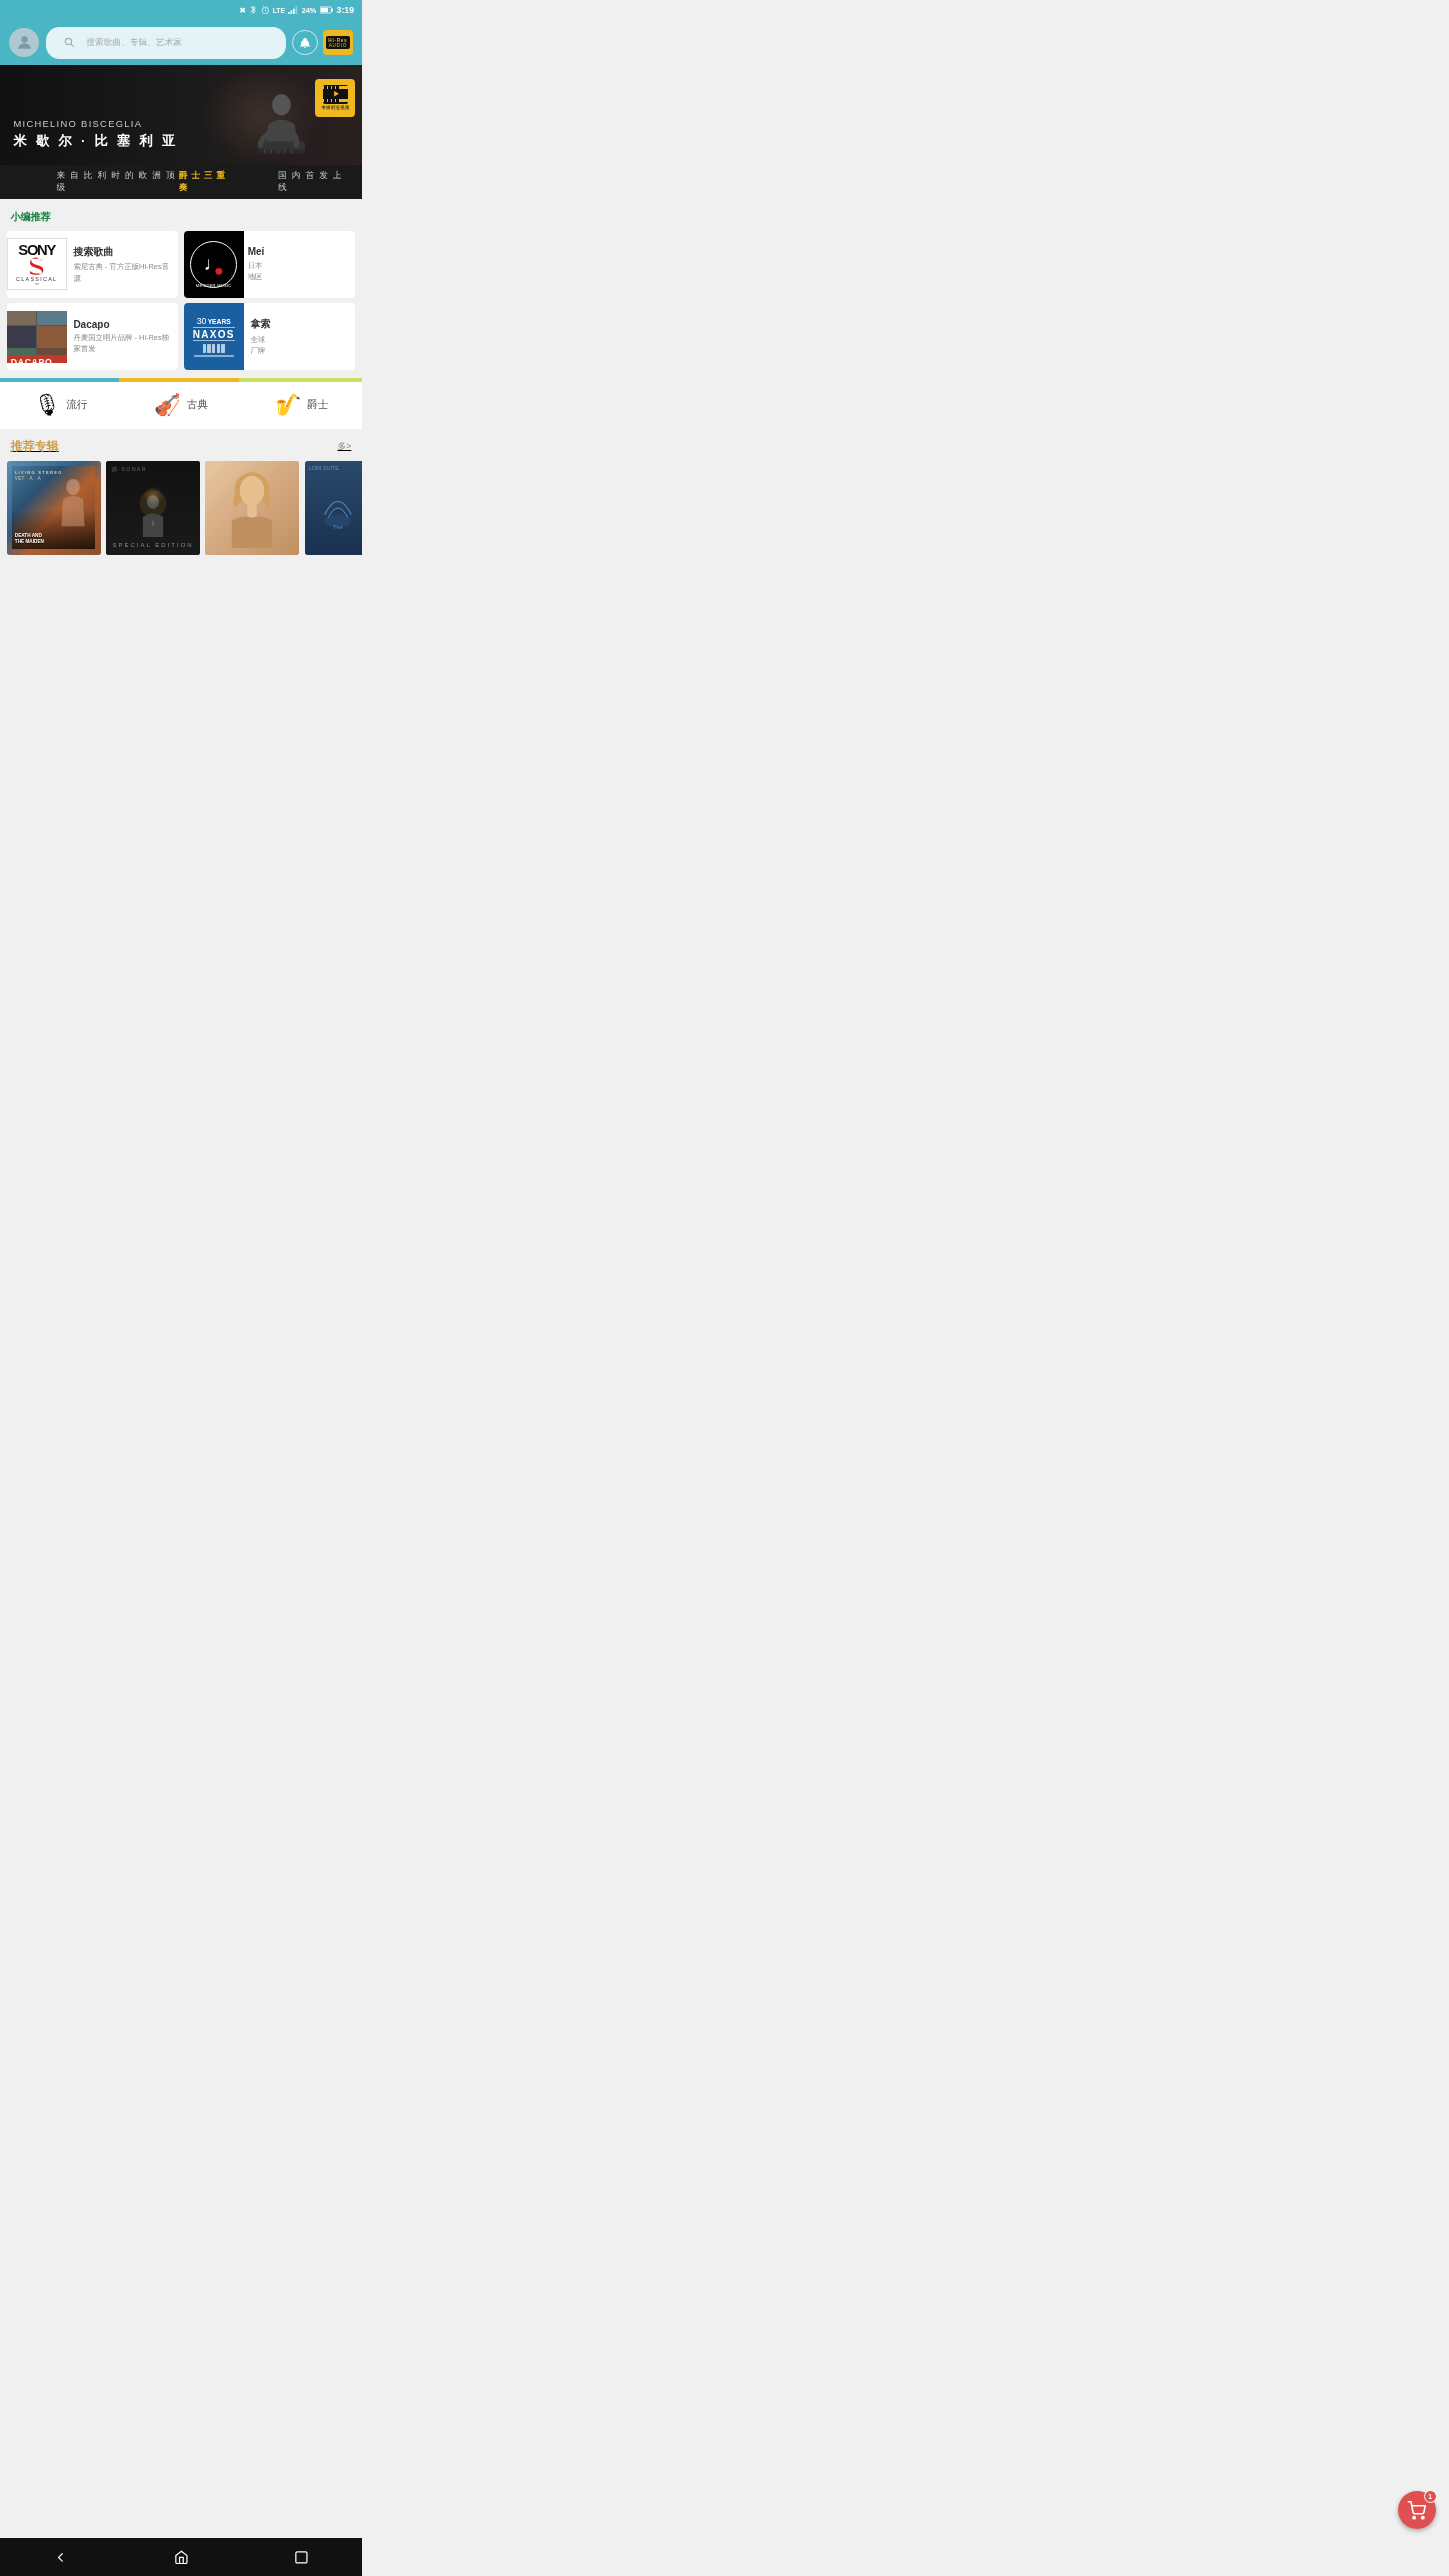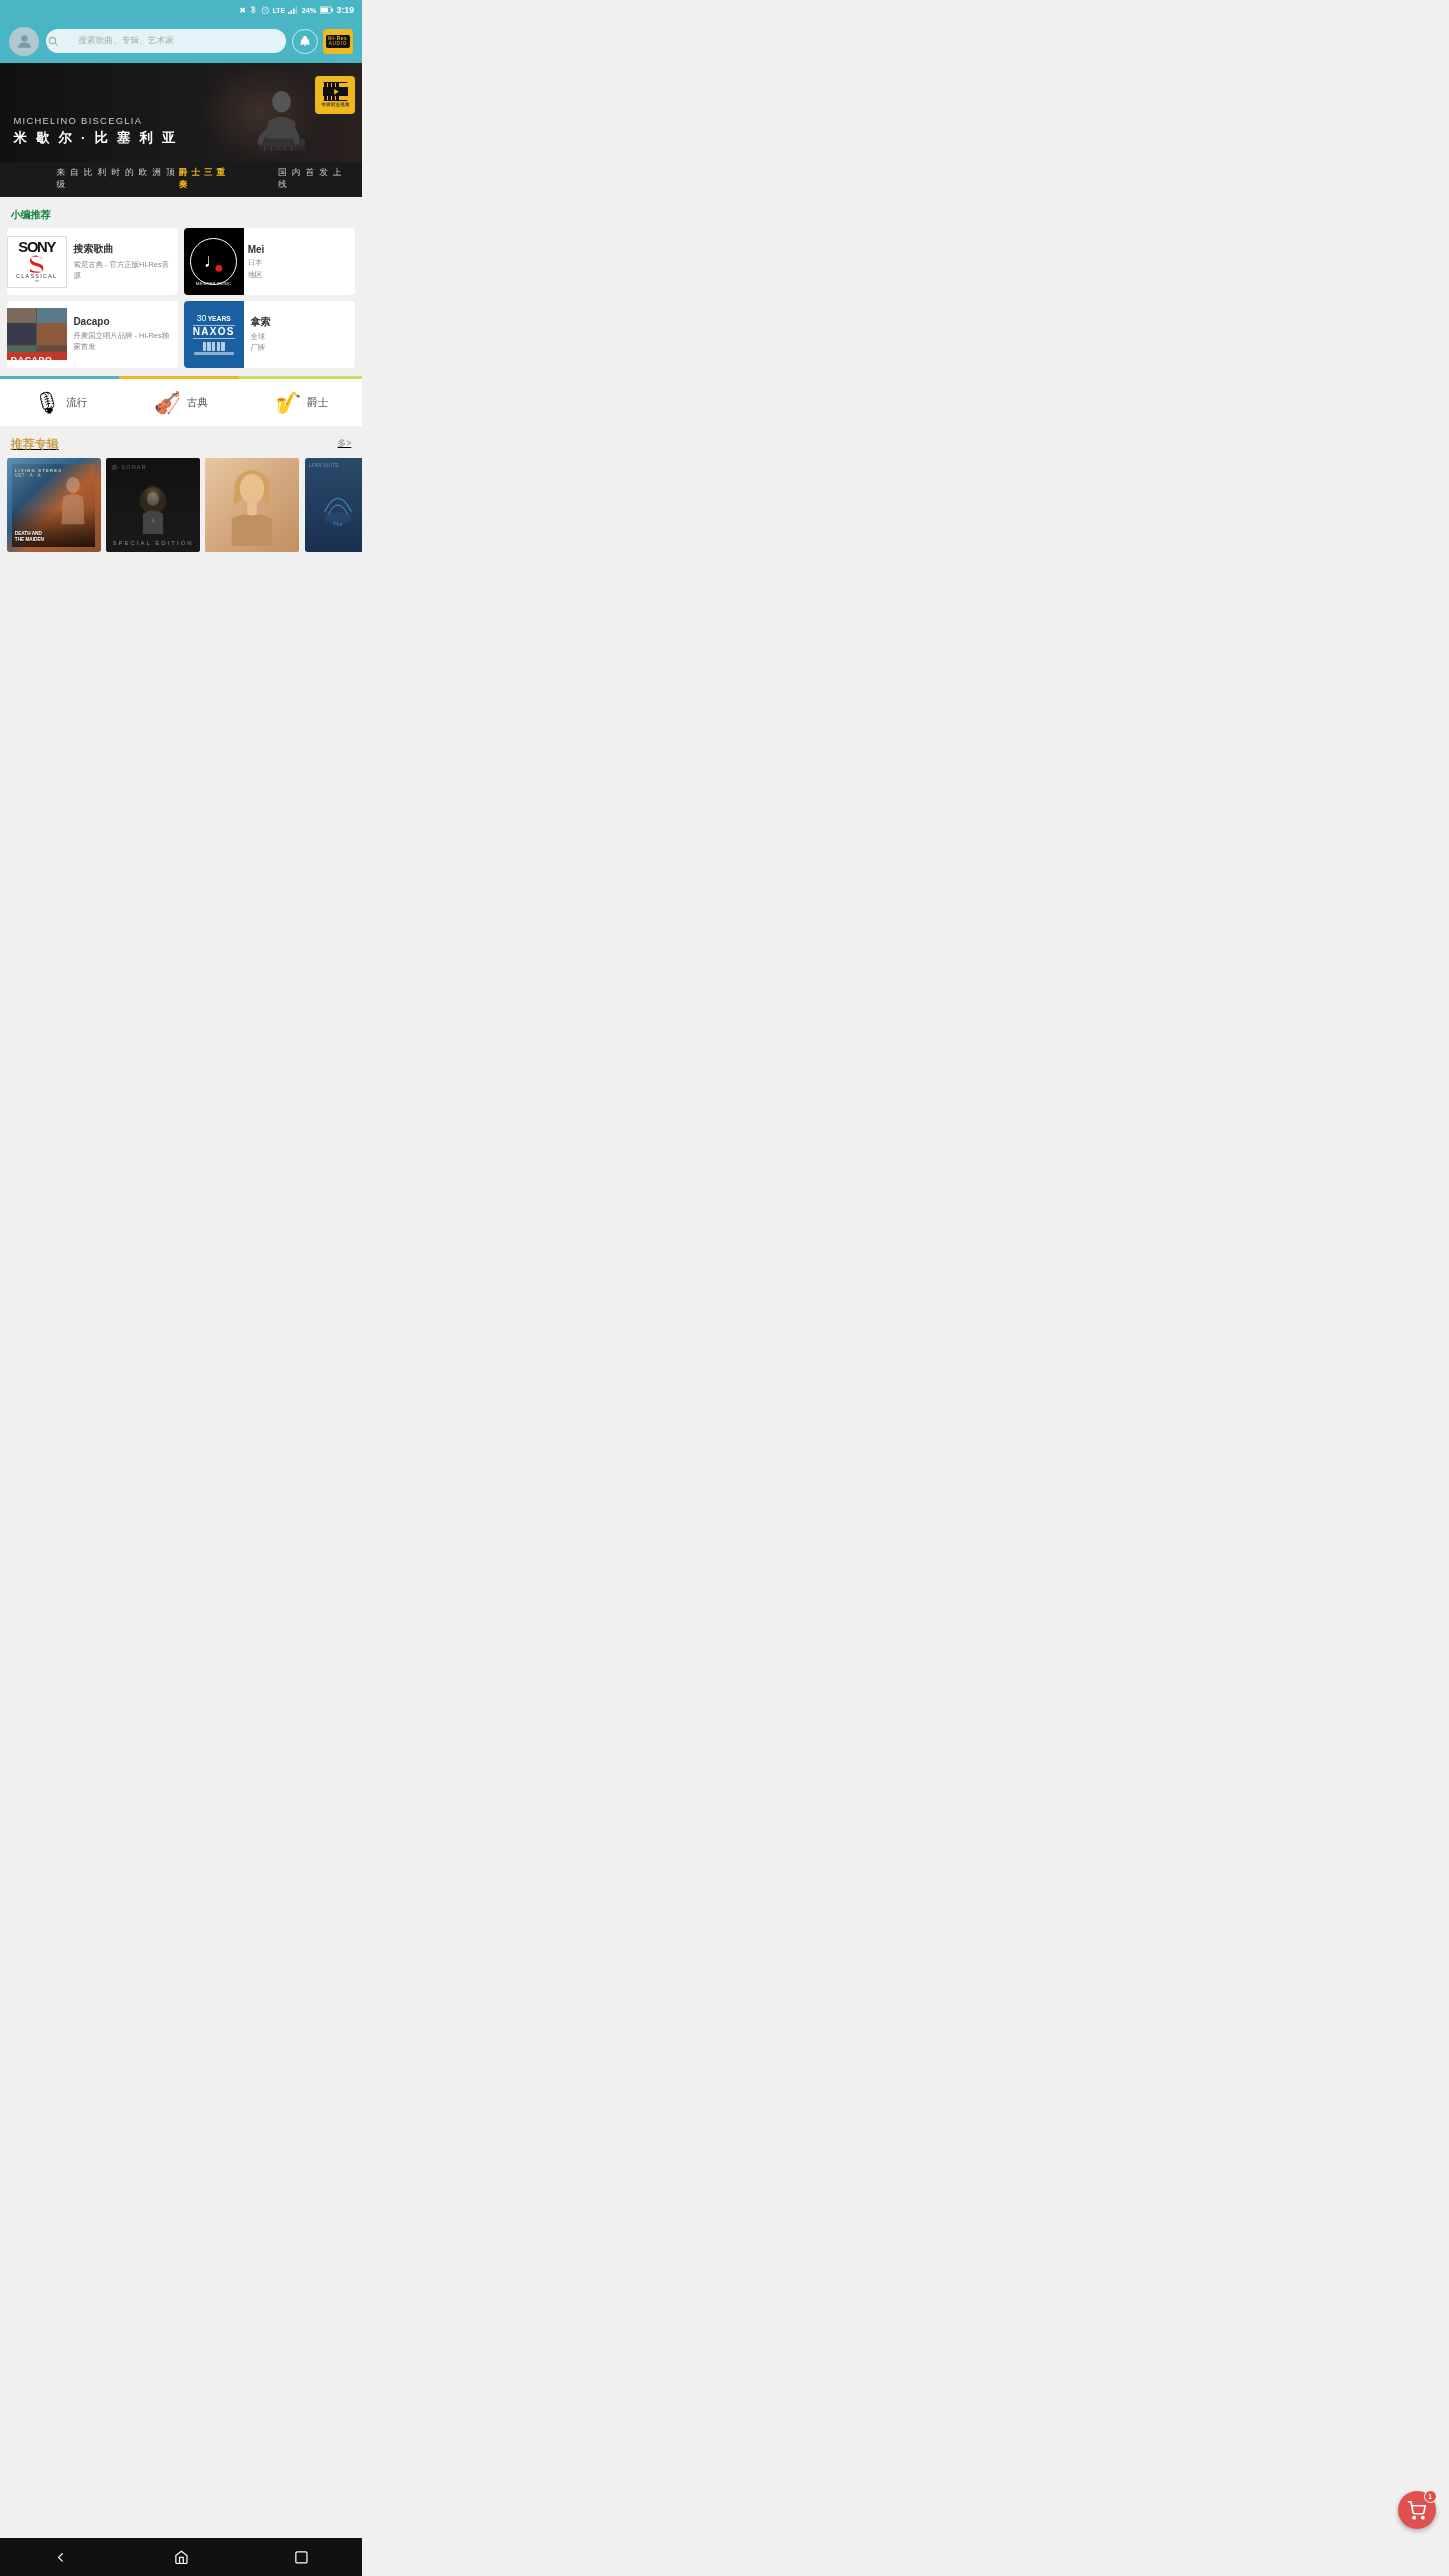--- a/index.html
+++ b/index.html
@@ -54,25 +54,25 @@
     }
     .avatar svg {
       width: 19px;
       height: 19px;
       fill: #7a9aaa;
     }
     .search-bar {
       flex: 1;
       background: rgba(255,255,255,0.85);
       border-radius: 13.4px;
-      height: 24px;
-      display: flex;
-      align-items: center;
-      padding: 0 2px;
-      gap: 20px;
+      height: 32px;
+      display: flex;
+      align-items: center;
+      padding: 0 18px;
+      gap: 12px;
     }
     .search-placeholder {
       color: #aaa;
       font-size: 8.7px;
     }
     .header-right {
       display: flex;
       align-items: center;
       gap: 5.4px;
     }

